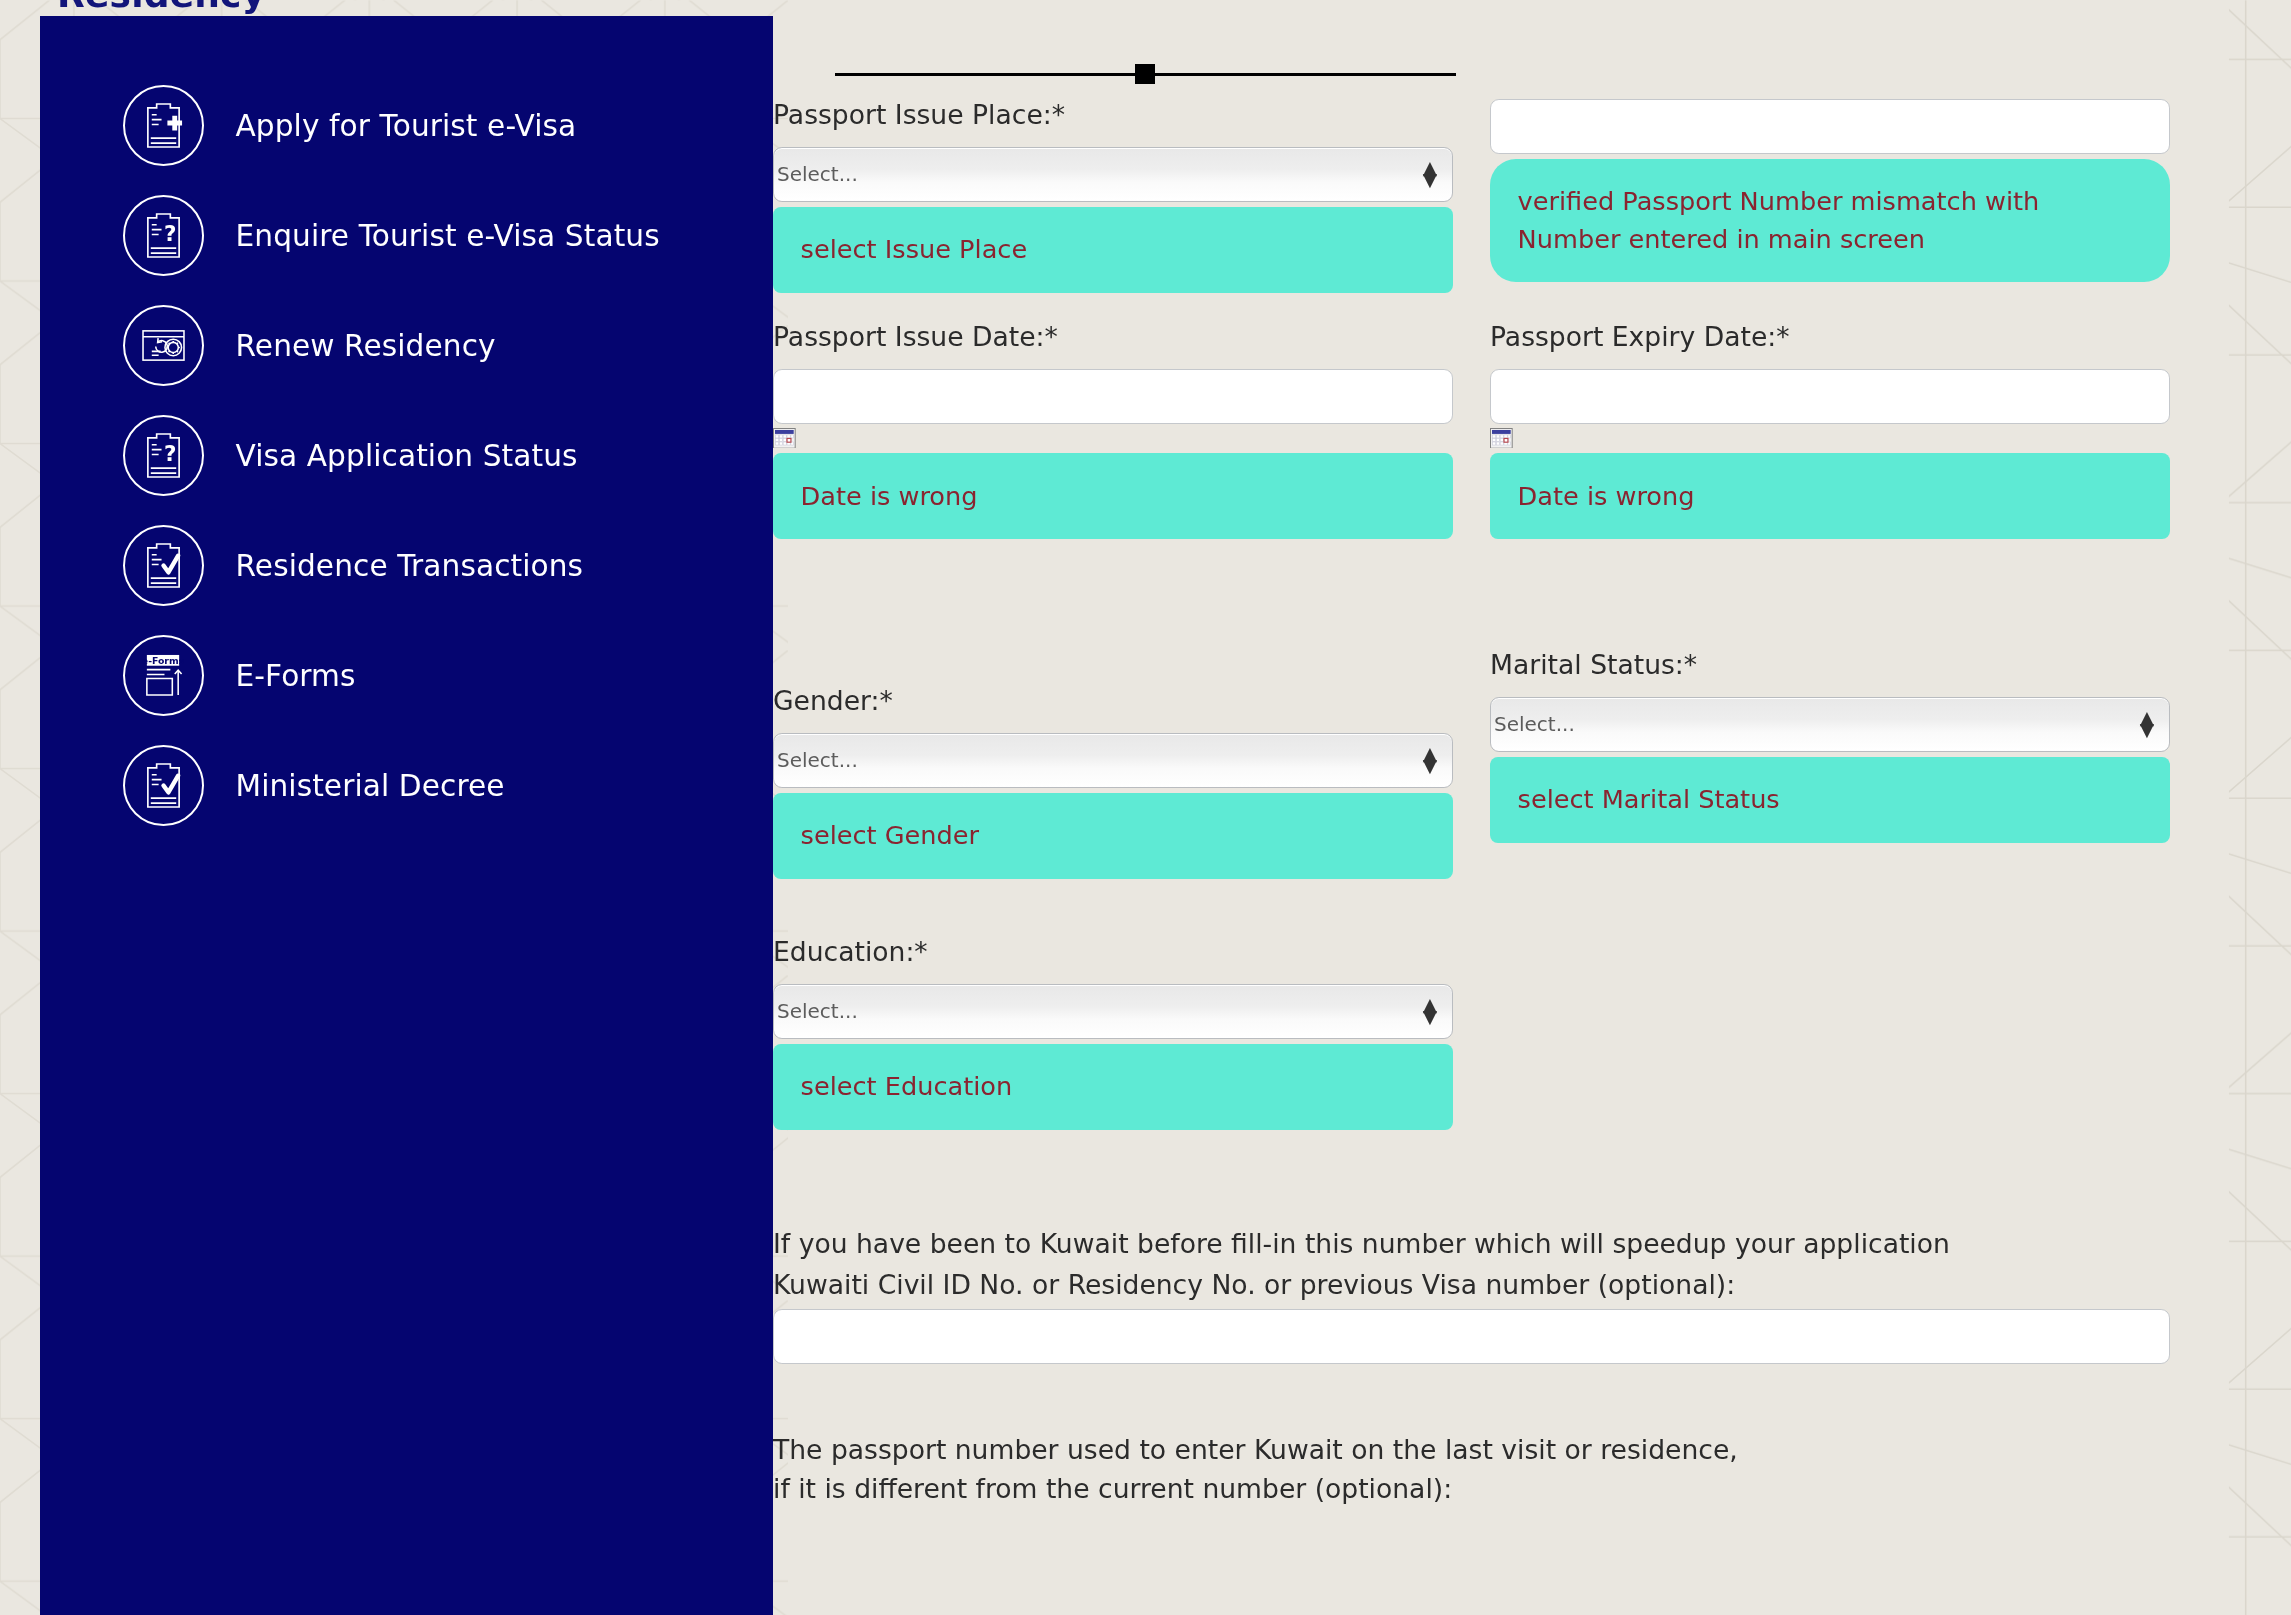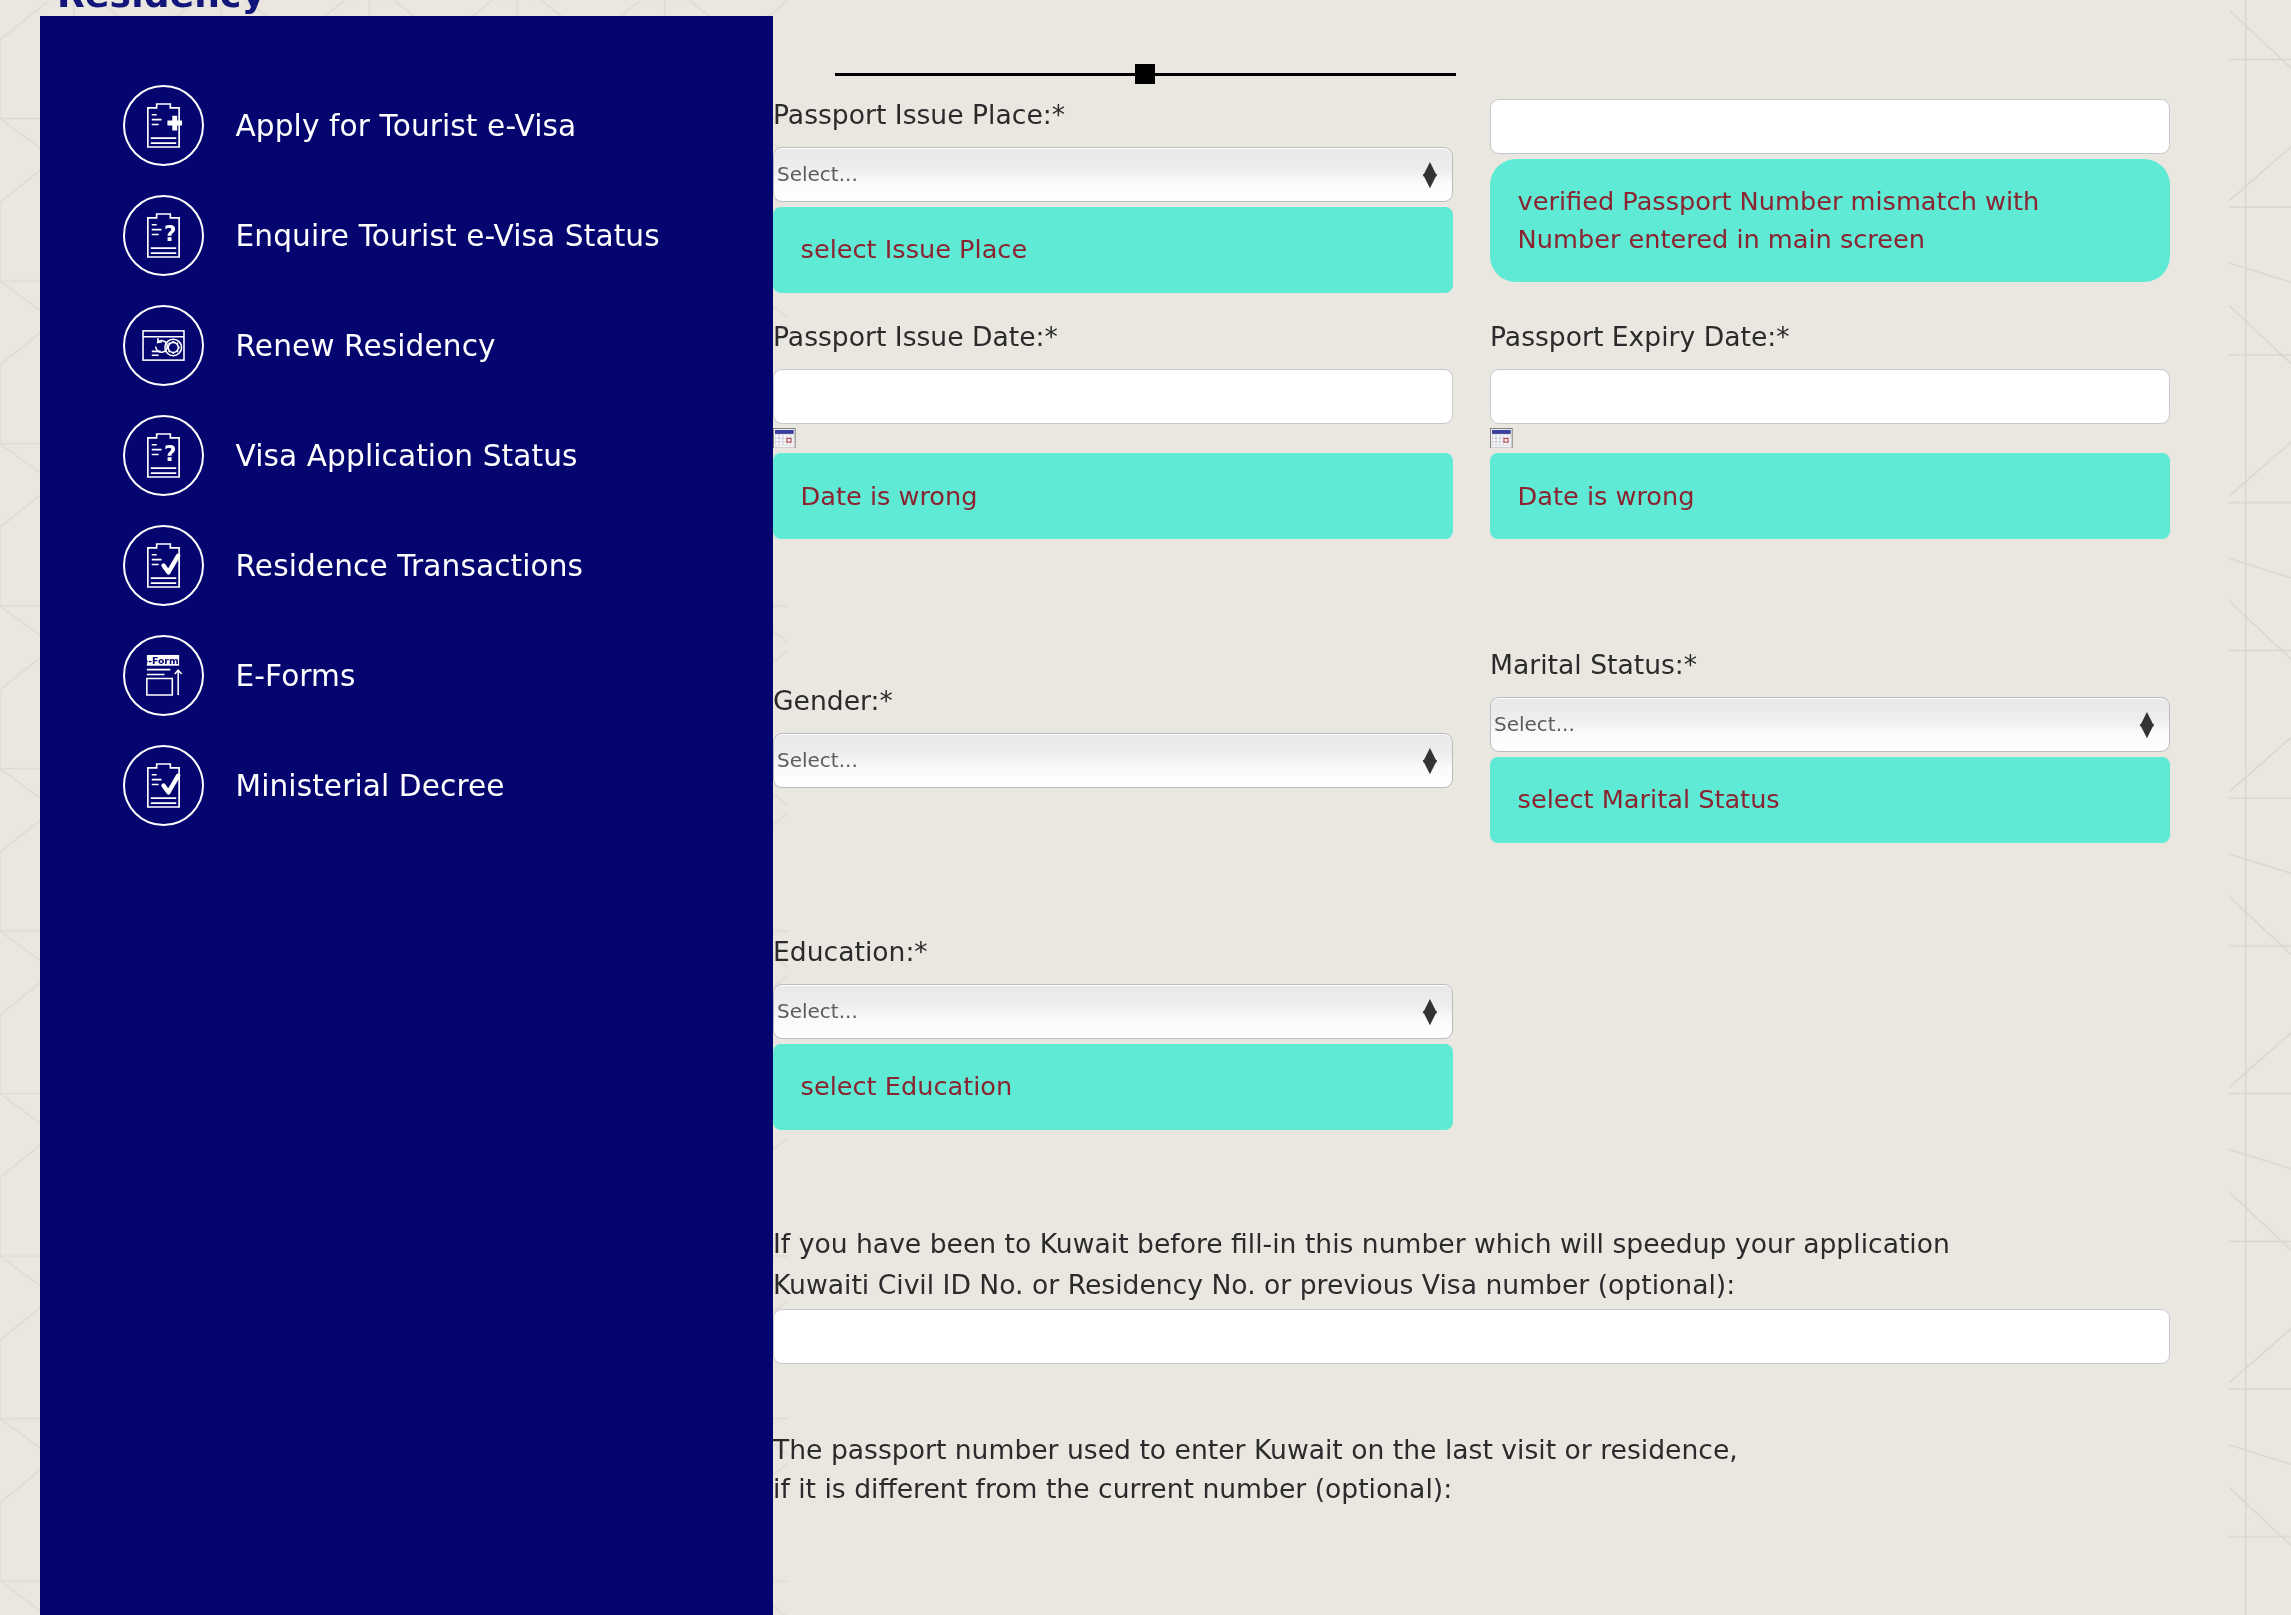--- a/index.html
+++ b/index.html
@@ -450,20 +450,21 @@
 
     <div class="field" style="left:0px; top:550px; width:680px;margin-top:36px;">
       <div class="field-label">Gender:*</div>
       <div class="sel">
         <span class="sel-text">Select...</span>
         <span class="sel-arrows">
             <span>▲</span>
             <span>▼</span>
           </span>
       </div>
+      <div class="err">select Gender</div>
     </div>
 
     <div class="field" style="left:717px; top:550px; width:680px;">
       <div class="field-label">Marital Status:*</div>
       <div class="sel">
         <span class="sel-text">Select...</span>
         <span class="sel-arrows">
             <span>▲</span>
             <span>▼</span>
           </span>

